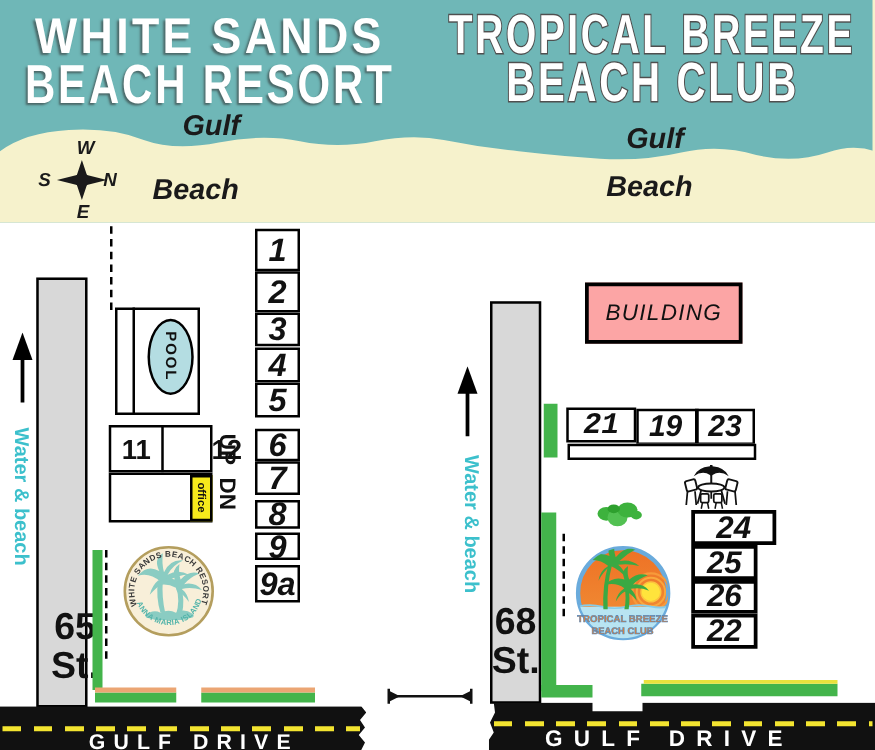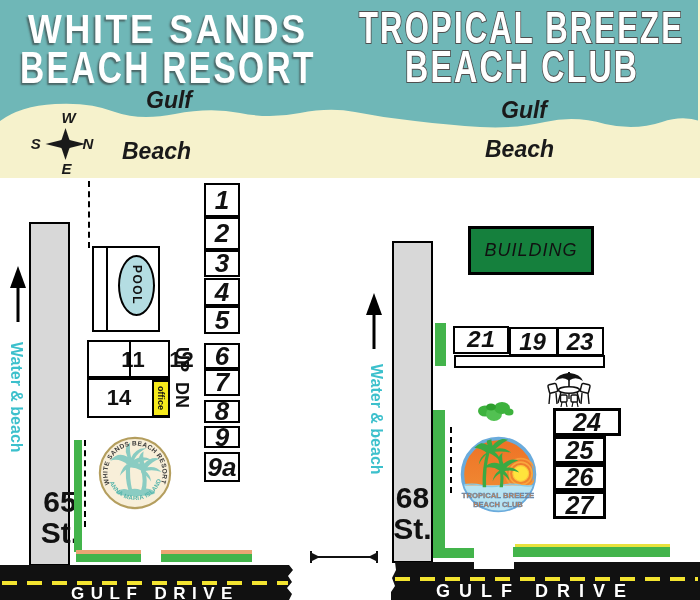--- a/index.html
+++ b/index.html
@@ -97,29 +97,28 @@
 
 <div class="box" style="left:204px;top:400px;width:36px;height:23px;">8</div>
 
 <div class="box" style="left:204px;top:426px;width:36px;height:22px;">9</div>
 
 <div class="box" style="left:204px;top:452px;width:36px;height:30px;">9a</div>
 
 
 <div class="abs" style="left:87px;top:340px;width:83px;height:38px;background:#fff;border:2px solid #000;box-sizing:border-box;"></div>
 
-<div class="abs" style="left:89px;top:342px;width:40px;height:36px;display:flex;align-items:center;justify-content:center;font-weight:bold;font-size:22px;color:#111;margin-left:24px;">11</div>
+<div class="abs" style="left:89px;top:342px;width:40px;height:36px;display:flex;align-items:center;justify-content:center;font-weight:bold;font-size:22px;color:#111;">11</div>
 
 <div class="abs" style="left:129px;top:340px;width:2px;height:38px;background:#000;"></div>
 
 <div class="abs" style="left:131px;top:342px;width:37px;height:36px;display:flex;align-items:center;justify-content:center;font-weight:bold;font-size:22px;color:#111;margin-left:32px;">12</div>
 
 <div class="abs" style="left:87px;top:378px;width:83px;height:40px;background:#fff;border:2px solid #000;box-sizing:border-box;"></div>
 
-<div class="abs" style="left:89px;top:380px;width:60px;height:36px;display:flex;align-items:center;justify-content:center;font-weight:bold;font-size:22px;color:#111;">14</div>
 
 <div class="abs" style="left:152px;top:380px;width:18px;height:37px;background:#f6ea1c;border:2px solid #000;box-sizing:border-box;display:flex;align-items:center;justify-content:center;">
   <span style="writing-mode:vertical-rl;font-weight:bold;font-size:9px;color:#111;">office</span>
 </div>
 
 <div class="vtext" style="left:171px;top:347px;font-weight:bold;font-size:18px;color:#111;">UP</div>
 
 <div class="vtext" style="left:171px;top:382px;font-weight:bold;font-size:18px;color:#111;">DN</div>
 
 <div class="green" style="left:74px;top:440px;width:8px;height:112px;"></div>
@@ -164,21 +163,21 @@
 
 <div class="abs" style="left:392px;top:482px;width:41px;text-align:center;font-weight:bold;font-size:30px;color:#111;line-height:31px;">68<br>St.</div>
 
 <svg class="abs" style="left:364px;top:293px" width="20" height="58" viewBox="0 0 20 58">
   <line x1="10" y1="18" x2="10" y2="56" stroke="#000" stroke-width="3"></line>
   <polygon points="10,0 18,22 2,22" fill="#000"></polygon>
 </svg>
 
 <div class="vtext" style="left:367px;top:364px;color:#3cc0cc;font-weight:bold;font-size:16px;">Water &amp; beach</div>
 
-<div class="abs" style="left:468px;top:226px;width:126px;height:49px;background:#15803d;border:3px solid #000;box-sizing:border-box;display:flex;align-items:center;justify-content:center;font-style:italic;font-size:18px;color:#111;letter-spacing:1px;">BUILDING</div>
+<div class="abs" style="left:468px;top:226px;width:126px;height:49px;background:#fca5a5;border:3px solid #000;box-sizing:border-box;display:flex;align-items:center;justify-content:center;font-style:italic;font-size:18px;color:#111;letter-spacing:1px;">BUILDING</div>
 
 <div class="green" style="left:435px;top:323px;width:11px;height:43px;"></div>
 
 <div class="box" style="left:453px;top:326px;width:56px;height:28px;border-width:2.5px;font-size:24px;font-family:Liberation Mono, monospace;">21</div>
 
 <div class="abs" style="left:509px;top:327px;width:95px;height:29px;background:#fff;border:2.5px solid #000;box-sizing:border-box;"></div>
 
 <div class="abs" style="left:511px;top:329px;width:43px;height:25px;display:flex;align-items:center;justify-content:center;font-weight:bold;font-style:italic;font-size:24px;color:#111;">19</div>
 
 <div class="abs" style="left:556px;top:327px;width:2.5px;height:29px;background:#000;"></div>
@@ -206,21 +205,21 @@
   <rect x="27" y="23" width="6.5" height="7" rx="1.2" fill="#fff" stroke="#111" stroke-width="1.4"></rect>
   <path d="M18,30 L17,35 M22,30 L23,35 M29,30 L28,35 M33,30 L34,35" stroke="#111" stroke-width="1.2"></path>
 </svg>
 
 <div class="box" style="left:553px;top:408px;width:68px;height:28px;border-width:3px;font-size:25px;">24</div>
 
 <div class="box" style="left:553px;top:436px;width:53px;height:28px;border-width:3px;font-size:25px;">25</div>
 
 <div class="box" style="left:553px;top:464px;width:53px;height:27px;border-width:3px;font-size:25px;">26</div>
 
-<div class="box" style="left:553px;top:491px;width:53px;height:28px;border-width:3px;font-size:25px;">27</div>
+<div class="box" style="left:553px;top:491px;width:53px;height:28px;border-width:3px;font-size:25px;">22</div>
 
 <div class="dash" style="left:450px;top:427px;height:66px;"></div>
 
 <svg class="abs" style="left:477px;top:400px" width="37" height="23" viewBox="0 0 37 23">
   <g fill="#3db23d">
     <ellipse cx="8" cy="11" rx="7" ry="5.5"></ellipse>
     <ellipse cx="17" cy="14" rx="8" ry="7" fill="#52c152"></ellipse>
     <ellipse cx="25" cy="8" rx="8" ry="6"></ellipse>
     <ellipse cx="32" cy="12" rx="4.5" ry="3.5"></ellipse>
     <ellipse cx="14" cy="7" rx="5" ry="3.5" fill="#2ea02e"></ellipse>

